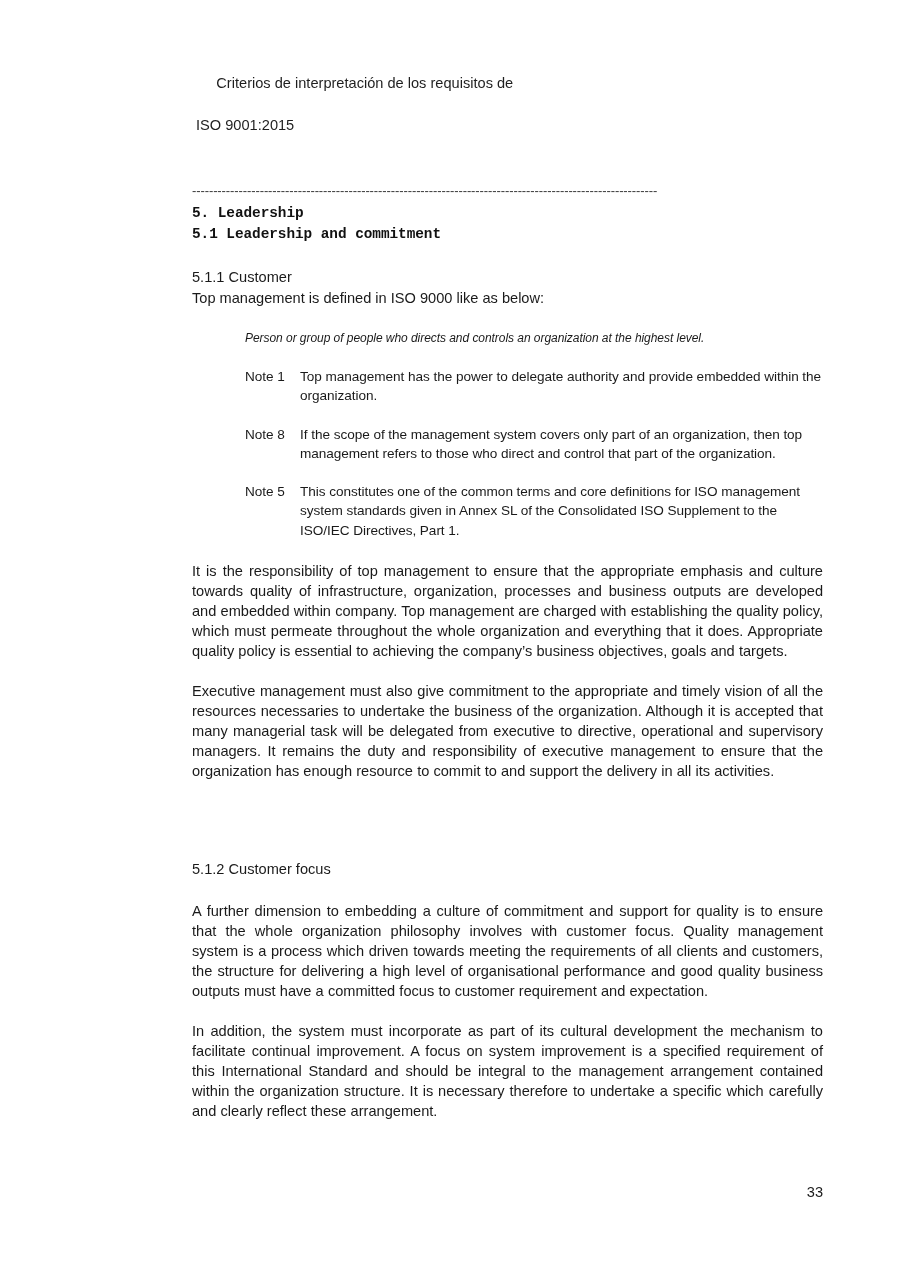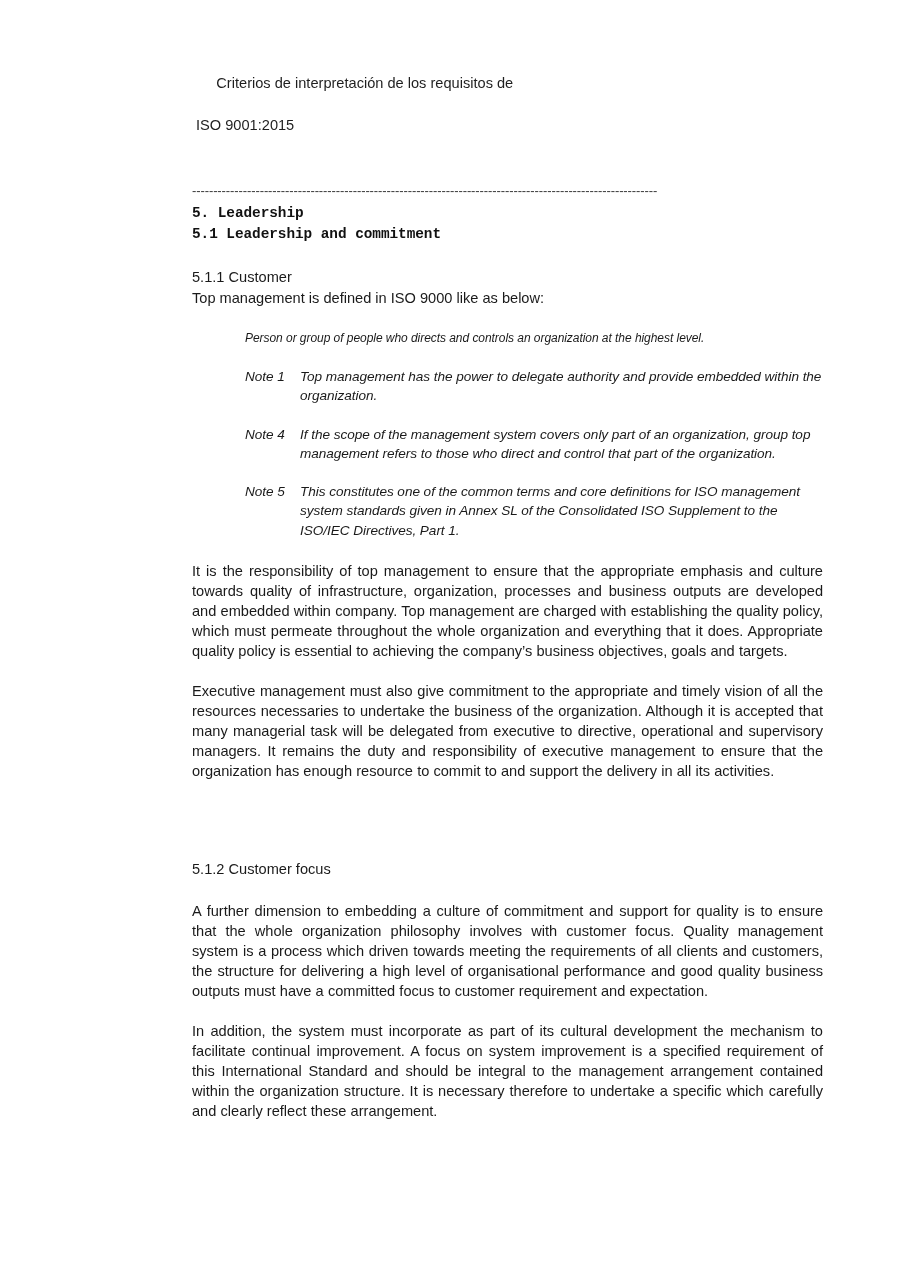--- a/index.html
+++ b/index.html
@@ -96,21 +96,20 @@
   .definition {
     font-style: italic;
     font-size: 12px;
     line-height: 19px;
     margin: 0;
     color: #1a1a1a;
     letter-spacing: -0.05px;
   }
   .note {
     display: flex;
-    font-style: italic;
     font-size: 13.6px;
     line-height: 19.3px;
     margin-top: 19px;
     color: #1a1a1a;
     letter-spacing: -0.05px;
   }
   .note-label {
     flex: 0 0 55px;
     white-space: nowrap;
   }
@@ -159,22 +158,22 @@
     <div class="quote-block">
 
       <p class="definition">Person or group of people who directs and controls an organization at the highest level.</p>
 
       <div class="note">
         <span class="note-label">Note 1</span>
         <span class="note-text">Top management has the power to delegate authority and provide embedded within the organization.</span>
       </div>
 
       <div class="note">
-        <span class="note-label">Note 4</span>
-        <span class="note-text">If the scope of the management system covers only part of an organization, group top management refers to those who direct and control that part of the organization.</span>
+        <span class="note-label">Note 8</span>
+        <span class="note-text">If the scope of the management system covers only part of an organization, then top management refers to those who direct and control that part of the organization.</span>
       </div>
 
       <div class="note">
         <span class="note-label">Note 5</span>
         <span class="note-text">This constitutes one of the common terms and core definitions for ISO management system standards given in Annex SL of the Consolidated ISO Supplement to the ISO/IEC Directives, Part 1.</span>
       </div>
 
     </div>
 
     <div class="spacer-2"></div>
@@ -188,14 +187,15 @@
     <p class="plain">5.1.2 Customer focus</p>
 
     <div class="spacer-2"></div>
 
     <p class="body">A further dimension to embedding a culture of commitment and support for quality is to ensure that the whole organization philosophy involves with customer focus. Quality management system is  a process which driven towards meeting the requirements of all clients and customers, the structure for delivering a high level of organisational performance and good quality business outputs must have a committed focus to customer requirement and expectation.</p>
 
     <p class="body">In addition, the system must incorporate as part of its cultural development the mechanism to facilitate continual improvement. A focus on system improvement is a specified requirement of this International Standard and should be integral to the management arrangement contained within the organization structure. It is necessary therefore to undertake a specific which carefully and clearly reflect these arrangement.</p>
 
   </div>
 
+  <div class="page-number">33</div>
 
 </div>
 
 </body></html>

